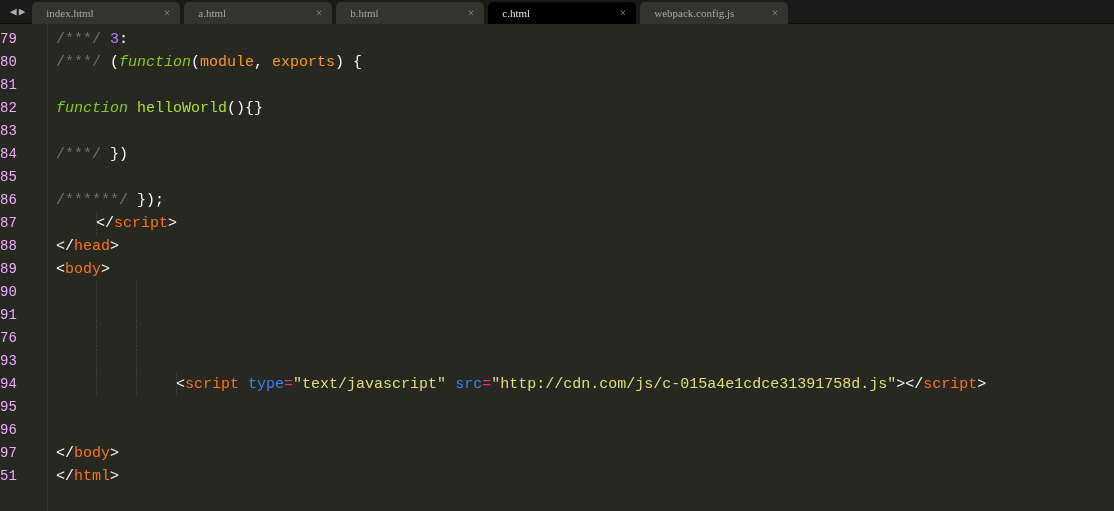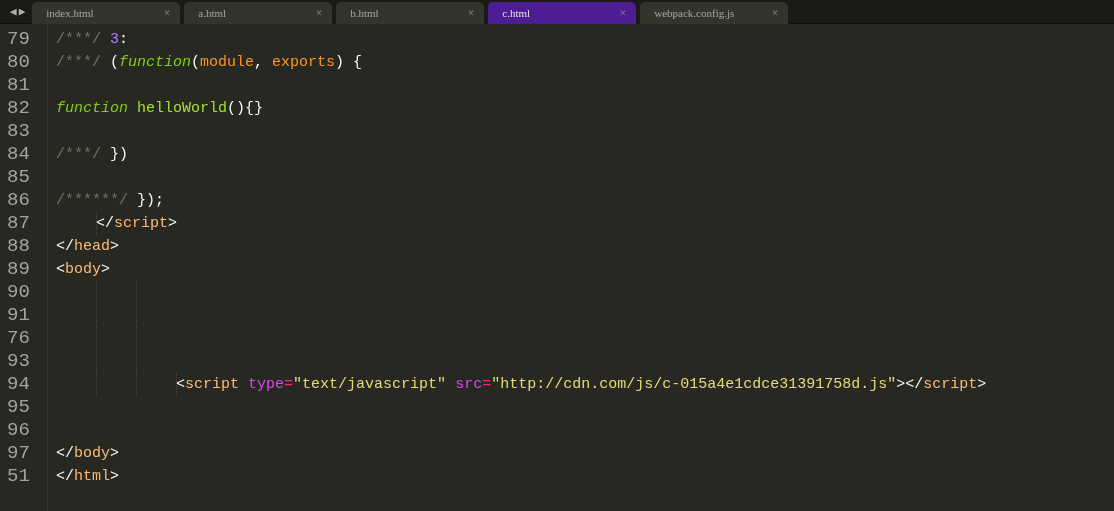--- a/index.html
+++ b/index.html
@@ -43,61 +43,61 @@
   font-family: Liberation Serif, serif;
   color: #a7a79e;
   background: #33342c;
   border-radius: 6px 6px 0 0;
   margin-right: 2px;
   border: 1px solid #1a1b17;
   border-bottom: none;
   cursor: pointer;
 }
 .tab.active {
-  background: #4c1d95;
+  background: #000000;
   color: #e8e8e2;
 }
 .tab .close {
   font-size: 12px;
   color: #8a8a82;
   padding-left: 8px;
 }
 .editor {
   display: flex;
   height: calc(511px - 24px);
   font-size: 15px;
   line-height: 23px;
 }
 .gutter {
   width: 48px;
   background: #272822;
-  color: #a3a3a3;
-  text-align: center;
+  color: #f0abfc;
+  text-align: left;
   padding: 4px 10px 0 0;
   user-select: none;
-  font-size: 19px;
+  font-size: 14px;
   border-right: 1px solid #33342e;
 }
 .code {
   padding: 4px 0 0 8px;
   white-space: pre;
   position: relative;
 }
 .line { height: 23px; position: relative; }
 .indent-guide {
   position: absolute;
   top: 0; bottom: 0;
   border-left: 1px dotted #464741;
 }
 .c-comment { color: #75715e; }
 .c-keyword { color: #84cc16; font-style: italic; }
 .c-func    { color: #a6e22e; }
 .c-param   { color: #fd971f; }
-.c-tag     { color: #fdba74; }
-.c-attr    { color: #d946ef; }
+.c-tag     { color: #f97316; }
+.c-attr    { color: #3b82f6; }
 .c-op      { color: #f92672; }
 .c-string  { color: #e6db74; }
 .c-punct   { color: #f8f8f2; }
 .c-num     { color: #ae81ff; }
 .c-angle   { color: #f8f8f2; }
 </style>
 </head>
 <body>
 
 <div class="titlebar">

